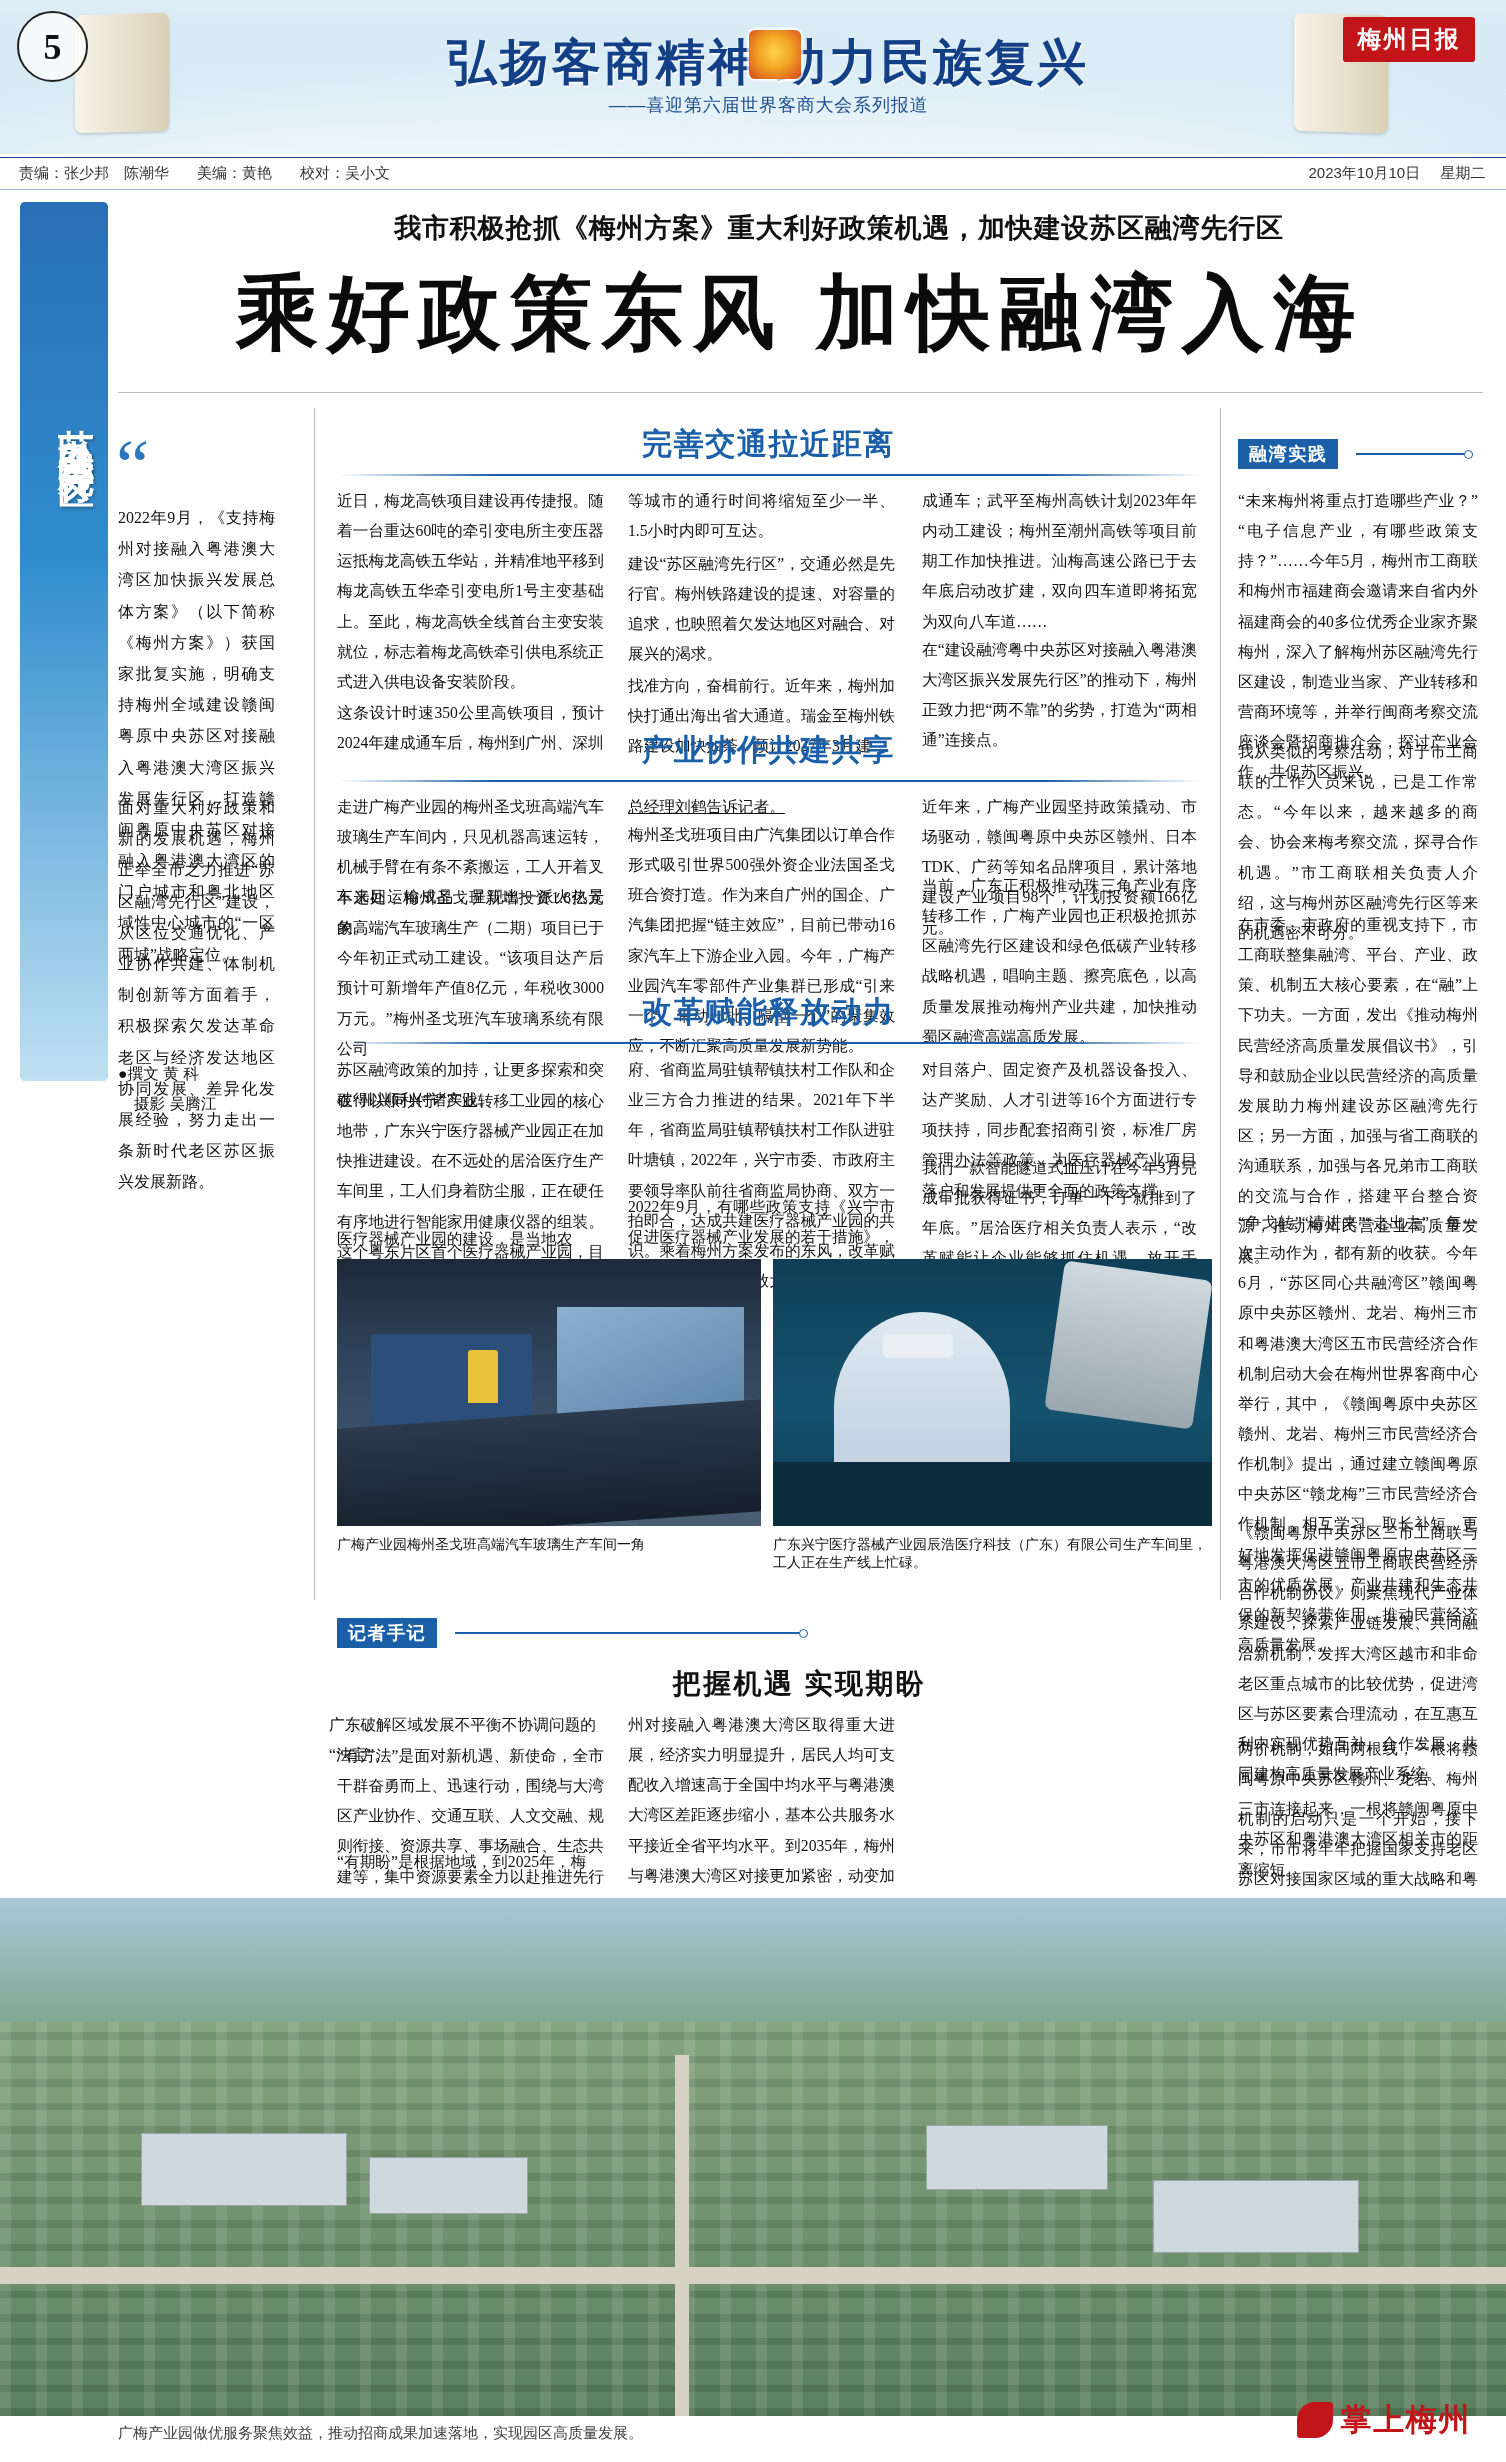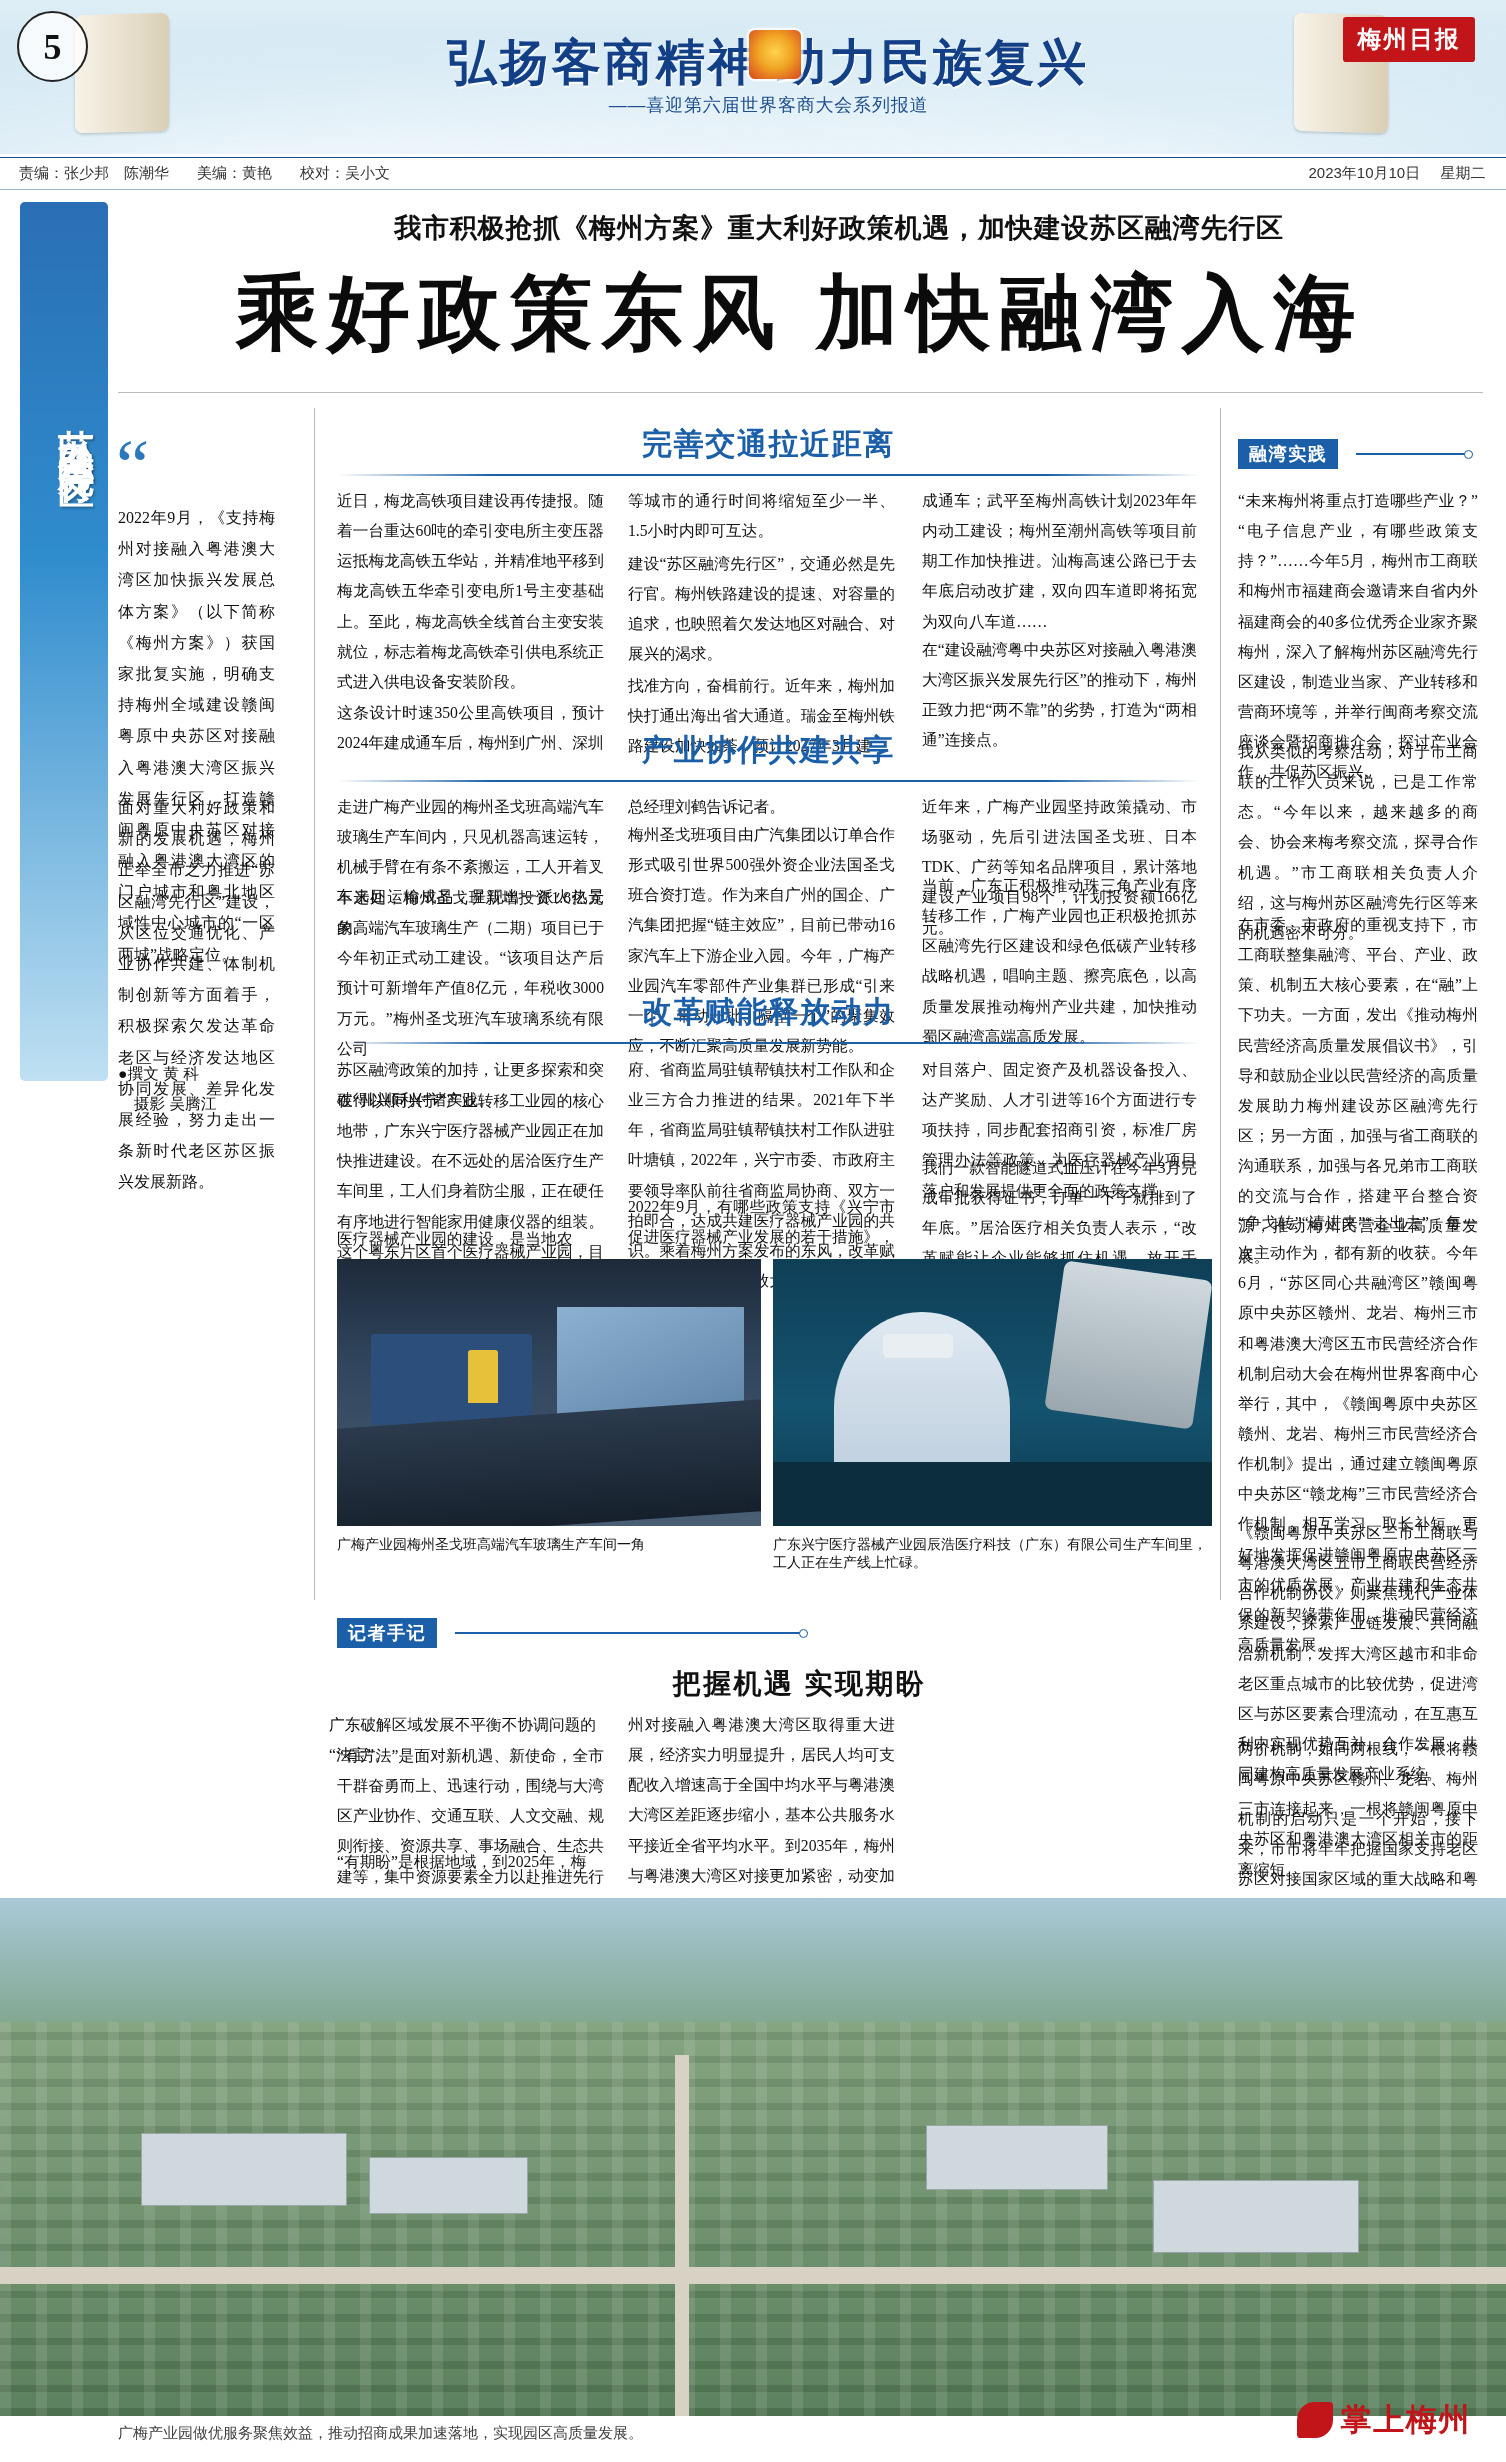--- a/index.html
+++ b/index.html
@@ -269,23 +269,23 @@
   <div class="col" style="left:337px;top:698px;width:267px;">这条设计时速350公里高铁项目，预计2024年建成通车后，梅州到广州、深圳</div>
   <div class="col" style="left:628px;top:486px;width:267px;">等城市的通行时间将缩短至少一半、1.5小时内即可互达。</div>
   <div class="col" style="left:628px;top:549px;width:267px;">建设“苏区融湾先行区”，交通必然是先行官。梅州铁路建设的提速、对容量的追求，也映照着欠发达地区对融合、对展兴的渴求。</div>
   <div class="col" style="left:628px;top:671px;width:267px;">找准方向，奋楫前行。近年来，梅州加快打通出海出省大通道。瑞金至梅州铁路建设加快如荼，预计2027年3月建</div>
   <div class="col" style="left:922px;top:486px;width:275px;">成通车；武平至梅州高铁计划2023年年内动工建设；梅州至潮州高铁等项目前期工作加快推进。汕梅高速公路已于去年底启动改扩建，双向四车道即将拓宽为双向八车道……</div>
   <div class="col" style="left:922px;top:635px;width:275px;">在“建设融湾粤中央苏区对接融入粤港澳大湾区振兴发展先行区”的推动下，梅州正致力把“两不靠”的劣势，打造为“两相通”连接点。</div>
 
   <div class="sechead" style="left:337px;top:730px;width:863px;">产业协作共建共享</div>
   <div class="col" style="left:337px;top:792px;width:267px;">走进广梅产业园的梅州圣戈班高端汽车玻璃生产车间内，只见机器高速运转，机械手臂在有条不紊搬运，工人开着叉车来回运输成品，呈现出一派火热景象。</div>
   <div class="col" style="left:337px;top:883px;width:267px;">不远处，梅州圣戈班新增投资1.8亿元的高端汽车玻璃生产（二期）项目已于今年初正式动工建设。“该项目达产后预计可新增年产值8亿元，年税收3000万元。”梅州圣戈班汽车玻璃系统有限公司</div>
-  <div class="col" style="left:628px;top:792px;width:267px;">总经理刘鹤告诉记者。</div>
+  <div class="col" style="left:628px;top:792px;width:267px;text-decoration:underline;">总经理刘鹤告诉记者。</div>
   <div class="col" style="left:628px;top:820px;width:267px;">梅州圣戈班项目由广汽集团以订单合作形式吸引世界500强外资企业法国圣戈班合资打造。作为来自广州的国企、广汽集团把握“链主效应”，目前已带动16家汽车上下游企业入园。今年，广梅产业园汽车零部件产业集群已形成“引来一个、带动一批、隔壁一个”的聚集效应，不断汇聚高质量发展新势能。</div>
-  <div class="col" style="left:922px;top:792px;width:275px;">近年来，广梅产业园坚持政策撬动、市场驱动，先后引进法国圣戈班、日本TDK、广药等知名品牌项目，累计落地建设产业项目98个，计划投资额166亿元。</div>
+  <div class="col" style="left:922px;top:792px;width:275px;">近年来，广梅产业园坚持政策撬动、市场驱动，赣闽粤原中央苏区赣州、日本TDK、广药等知名品牌项目，累计落地建设产业项目98个，计划投资额166亿元。</div>
   <div class="col" style="left:922px;top:871px;width:275px;">当前，广东正积极推动珠三角产业有序转移工作，广梅产业园也正积极抢抓苏区融湾先行区建设和绿色低碳产业转移战略机遇，唱响主题、擦亮底色，以高质量发展推动梅州产业共建，加快推动蜀区融湾高端高质发展。</div>
 
   <div class="sechead" style="left:337px;top:992px;width:863px;">改革赋能释放动力</div>
   <div class="col" style="left:337px;top:1055px;width:267px;">苏区融湾政策的加持，让更多探索和突破得以顺利付诸实践。</div>
   <div class="col" style="left:337px;top:1086px;width:267px;">在“州兴同兴宁”产业转移工业园的核心地带，广东兴宁医疗器械产业园正在加快推进建设。在不远处的居洽医疗生产车间里，工人们身着防尘服，正在硬任有序地进行智能家用健康仪器的组装。这个粤东片区首个医疗器械产业园，目前已吸引14家医疗器械企业进驻。</div>
   <div class="col" style="left:337px;top:1224px;width:267px;">医疗器械产业园的建设，是当地农</div>
   <div class="col" style="left:628px;top:1055px;width:267px;">府、省商监局驻镇帮镇扶村工作队和企业三方合力推进的结果。2021年下半年，省商监局驻镇帮镇扶村工作队进驻叶塘镇，2022年，兴宁市委、市政府主要领导率队前往省商监局协商、双方一拍即合，达成共建医疗器械产业园的共识。乘着梅州方案发布的东风，改革赋能的基层实践无限放大。</div>
   <div class="col" style="left:628px;top:1192px;width:267px;">2022年9月，有哪些政策支持《兴宁市促进医疗器械产业发展的若干措施》，</div>
   <div class="col" style="left:922px;top:1055px;width:275px;">对目落户、固定资产及机器设备投入、达产奖励、人才引进等16个方面进行专项扶持，同步配套招商引资，标准厂房管理办法等政策，为医疗器械产业项目落户和发展提供更全面的政策支撑。</div>
   <div class="col" style="left:922px;top:1153px;width:275px;">我们一款智能隧道式血压计在今年3月完成审批获得证书，订单一下子就排到了年底。”居洽医疗相关负责人表示，“改革赋能让企业能够抓住机遇，放开手脚，积极前行。</div>

